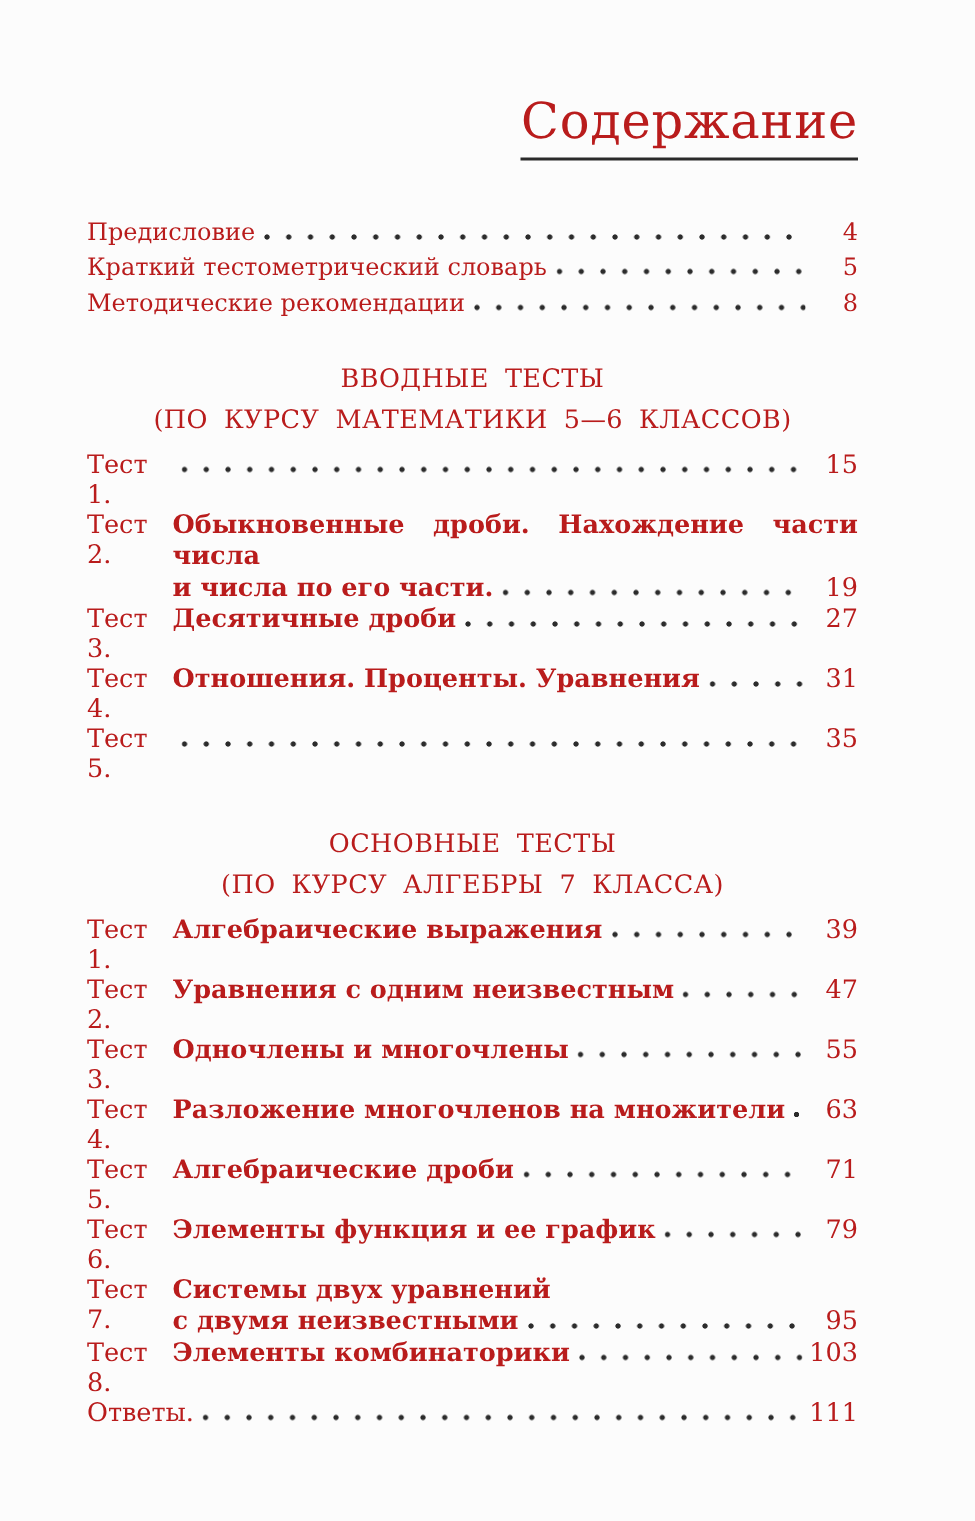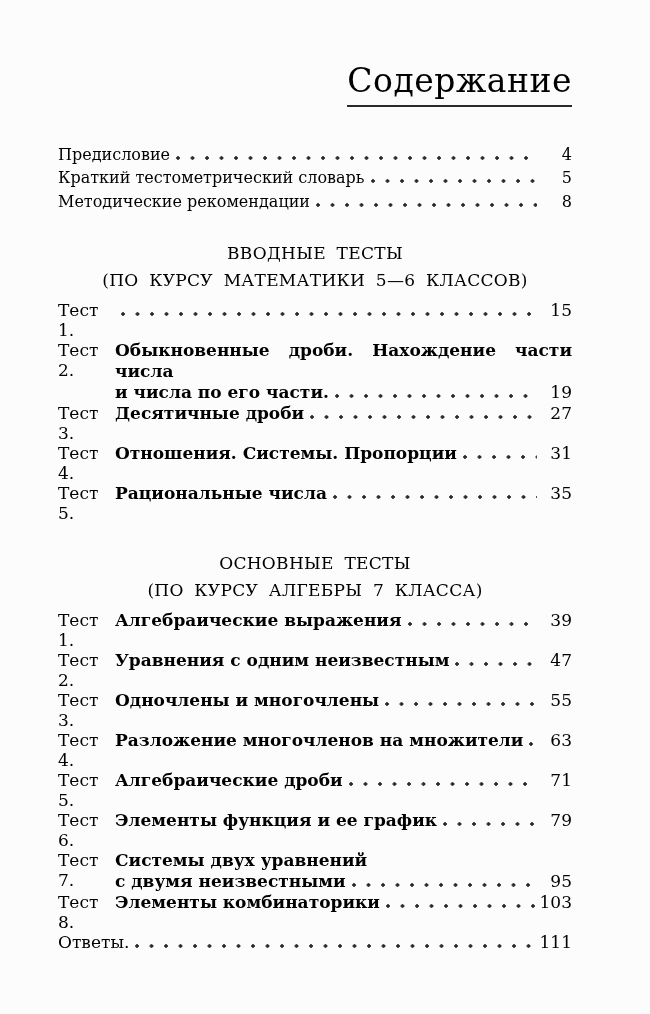--- a/index.html
+++ b/index.html
@@ -1,21 +1,21 @@
 <!DOCTYPE html>
 <html><head>
 <meta charset="utf-8">
 <style>
   html,body { margin:0; padding:0; background:#ffffff; }
   .page {
     position:relative;
     width:650px; height:1014px;
     background:#fcfcfc;
     font-family:"DejaVu Serif","Liberation Serif",serif;
-    color:#000000;
+    color:#b91c1c;
     overflow:hidden;
     box-sizing:border-box;
   }
   .content { position:absolute; left:58px; top:0; width:514px; }
 
   
   .title-row { padding-top:62px; text-align:right; }
   .page-title {
     display:inline-block;
     font-size:33px; line-height:1.15;
@@ -122,32 +122,31 @@
             <span class="leader"></span>
             <span class="pg">27</span>
           </div>
         </div>
       </div>
 
       <div class="item">
         <span class="lbl">Тест 4.</span>
         <div class="ibody">
           <div class="line">
-            <span class="ttl">Отношения. Системы. Пропорции</span>
+            <span class="ttl">Отношения. Проценты. Уравнения</span>
             <span class="leader"></span>
             <span class="pg">31</span>
           </div>
         </div>
       </div>
 
       <div class="item">
         <span class="lbl">Тест 5.</span>
         <div class="ibody">
           <div class="line">
-            <span class="ttl">Рациональные числа</span>
             <span class="leader"></span>
             <span class="pg">35</span>
           </div>
         </div>
       </div>
 
     </div>
 
     <div class="sec-head">
       <div>ОСНОВНЫЕ ТЕСТЫ</div>

